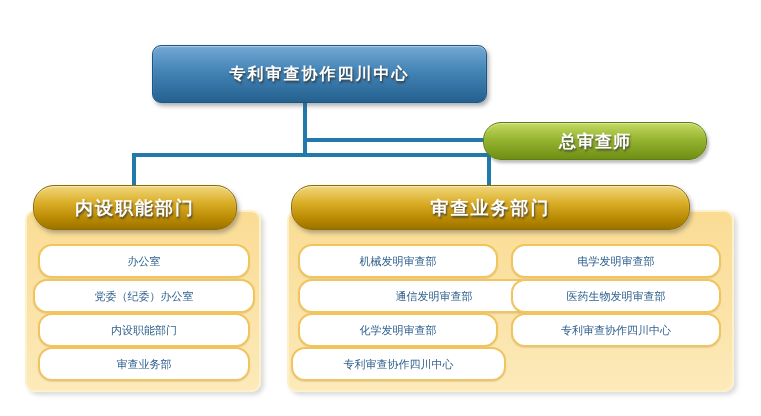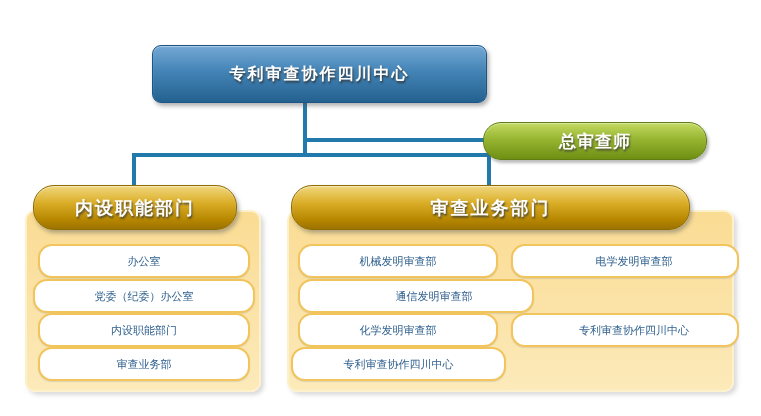--- a/index.html
+++ b/index.html
@@ -104,21 +104,21 @@
   .li.r1 { top: 279px; left: 33px; width: 218px; }
   .li.r2 { top: 313px; }
   .li.r3 { top: 347px; }
   
   .ra { left: 298px; width: 196px; }
   .ra.r0 { top: 244px; }
   .ra.r1 { top: 279px; padding-left: 36px; }
   .ra.r2 { top: 313px; }
   .ra.r3 { top: 347px; left: 291px; width: 211px; }
   
-  .rb { left: 511px; width: 206px; padding-left: 18px; }
+  .rb { left: 511px; width: 206px; }
   .rb.r0 { top: 244px; }
   .rb.r1 { top: 279px; }
   .rb.r2 { top: 313px; }
 </style>
 </head>
 <body>
 
 <div class="canvas">
 
   <div class="connector" style="left:303px; top:100px; width:4px; height:57px;"></div>
@@ -138,15 +138,16 @@
   <div class="item li r2">内设职能部门</div>
   <div class="item li r3">审查业务部</div>
 
   <div class="panel right-panel"></div>
   <div class="gold-header right-header">审查业务部门</div>
   <div class="item ra r0">机械发明审查部</div>
   <div class="item ra r1">通信发明审查部</div>
   <div class="item ra r2">化学发明审查部</div>
   <div class="item ra r3">专利审查协作四川中心</div>
   <div class="item rb r0">电学发明审查部</div>
+  <div class="item rb r1">医药生物发明审查部</div>
   <div class="item rb r2">专利审查协作四川中心</div>
 
 </div>
 
 </body></html>

